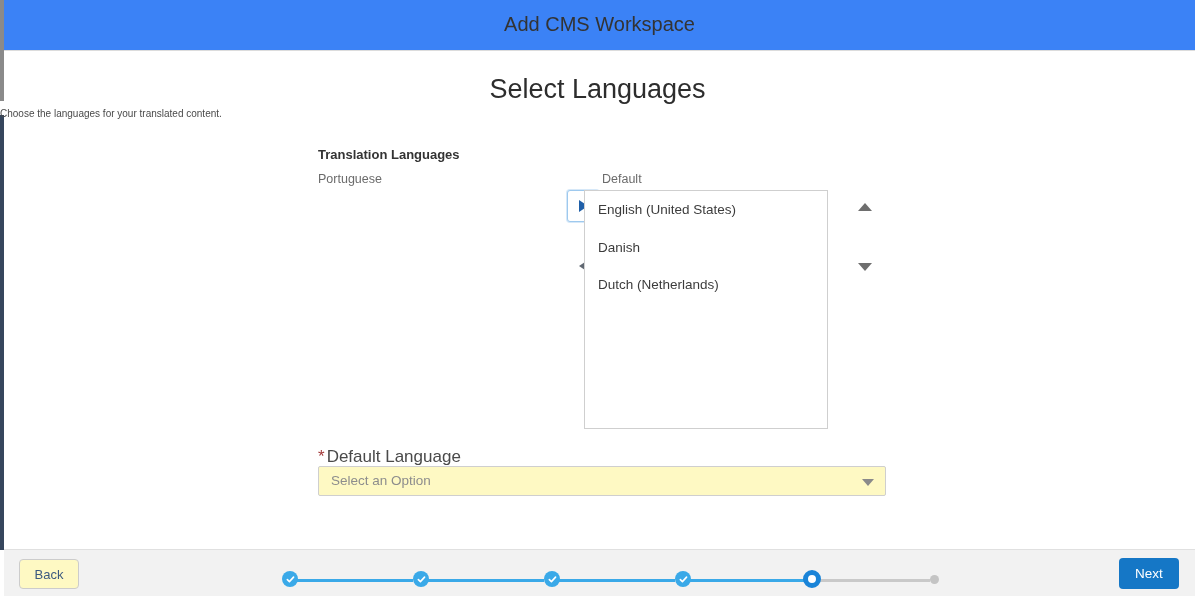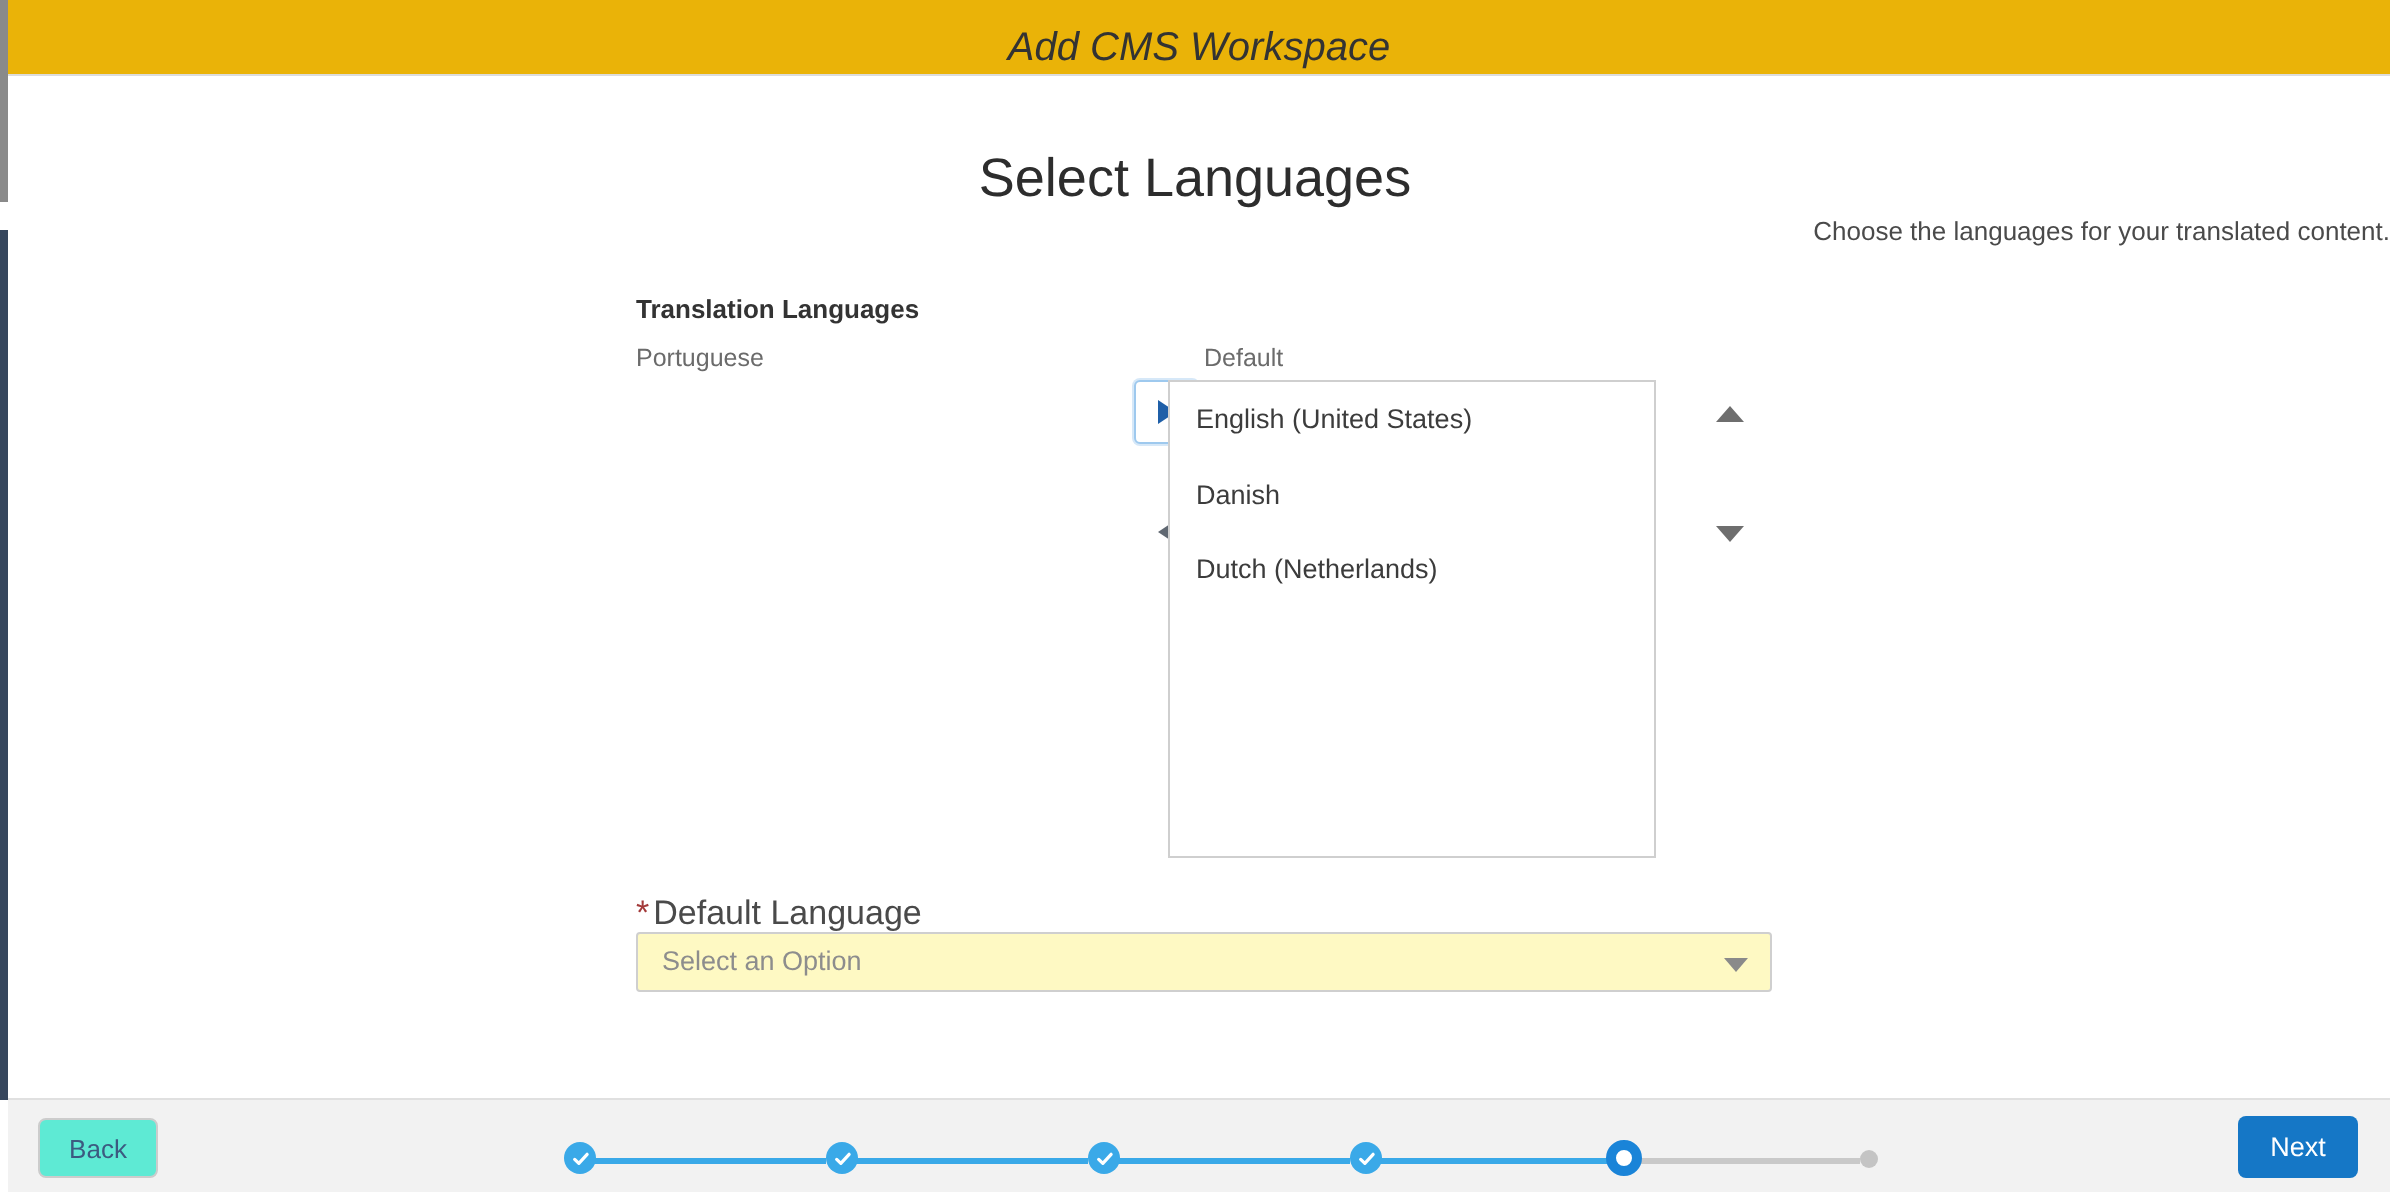--- a/index.html
+++ b/index.html
@@ -16,36 +16,36 @@
     position:absolute; left:0; top:0; width:4px; height:101px;
     background:#8a8a8a;
   }
   .rail-navy {
     position:absolute; left:0; top:115px; width:4px; height:435px;
     background:#36465d;
   }
 
   
   .header {
-    position:absolute; left:4px; top:0; right:0; height:38px;
-    border-bottom:1px solid #dcdcdc; background:#eab308;font-style:italic;
+    position:absolute; left:4px; top:0; right:0; height:51px;
+    border-bottom:1px solid #dcdcdc; background:#3b82f6;
   }
   .header-title {
     position:absolute; left:0; right:0; top:13px;
     text-align:center; font-size:20px; color:#333333; font-weight:400;
   }
 
   
   .page-title {
     position:absolute; left:0; right:0; top:74px;
     text-align:center; font-size:27px; color:#2d2d2d; font-weight:400;
   }
   .page-subtitle {
     position:absolute; left:0; right:0; top:108px;
-    text-align:right; font-size:13px; color:#4a4a4a;
+    text-align:left; font-size:10px; color:#4a4a4a;
   }
 
   
   .group-label {
     position:absolute; left:318px; top:147px;
     font-size:13px; font-weight:bold; color:#333;
   }
   .col-label {
     position:absolute; font-size:12.5px; color:#6b6b6b;
   }
@@ -133,21 +133,21 @@
     width:0;height:0;border-left:6px solid transparent;border-right:6px solid transparent;border-top:7px solid #8a8a8a;
   }
 
   
   .footer {
     position:absolute; left:4px; bottom:0; right:0; height:47px;
     background:#f2f2f2; border-top:1px solid #e0e0e0;
   }
   .back-btn {
     position:absolute; left:15px; top:9px; width:60px; height:30px;
-    background:#5eead4; border:1px solid #cccccc; border-radius:4px;
+    background:#fef9c3; border:1px solid #cccccc; border-radius:4px;
     font-family:"Liberation Sans", sans-serif; font-size:13px; color:#3c5a80;
     cursor:pointer;
   }
   .next-btn {
     position:absolute; right:16px; top:8px; width:60px; height:31px;
     background:#1577c6; border:none; border-radius:4px;
     font-family:"Liberation Sans", sans-serif; font-size:13.5px; color:#ffffff;
     cursor:pointer;
   }
 

